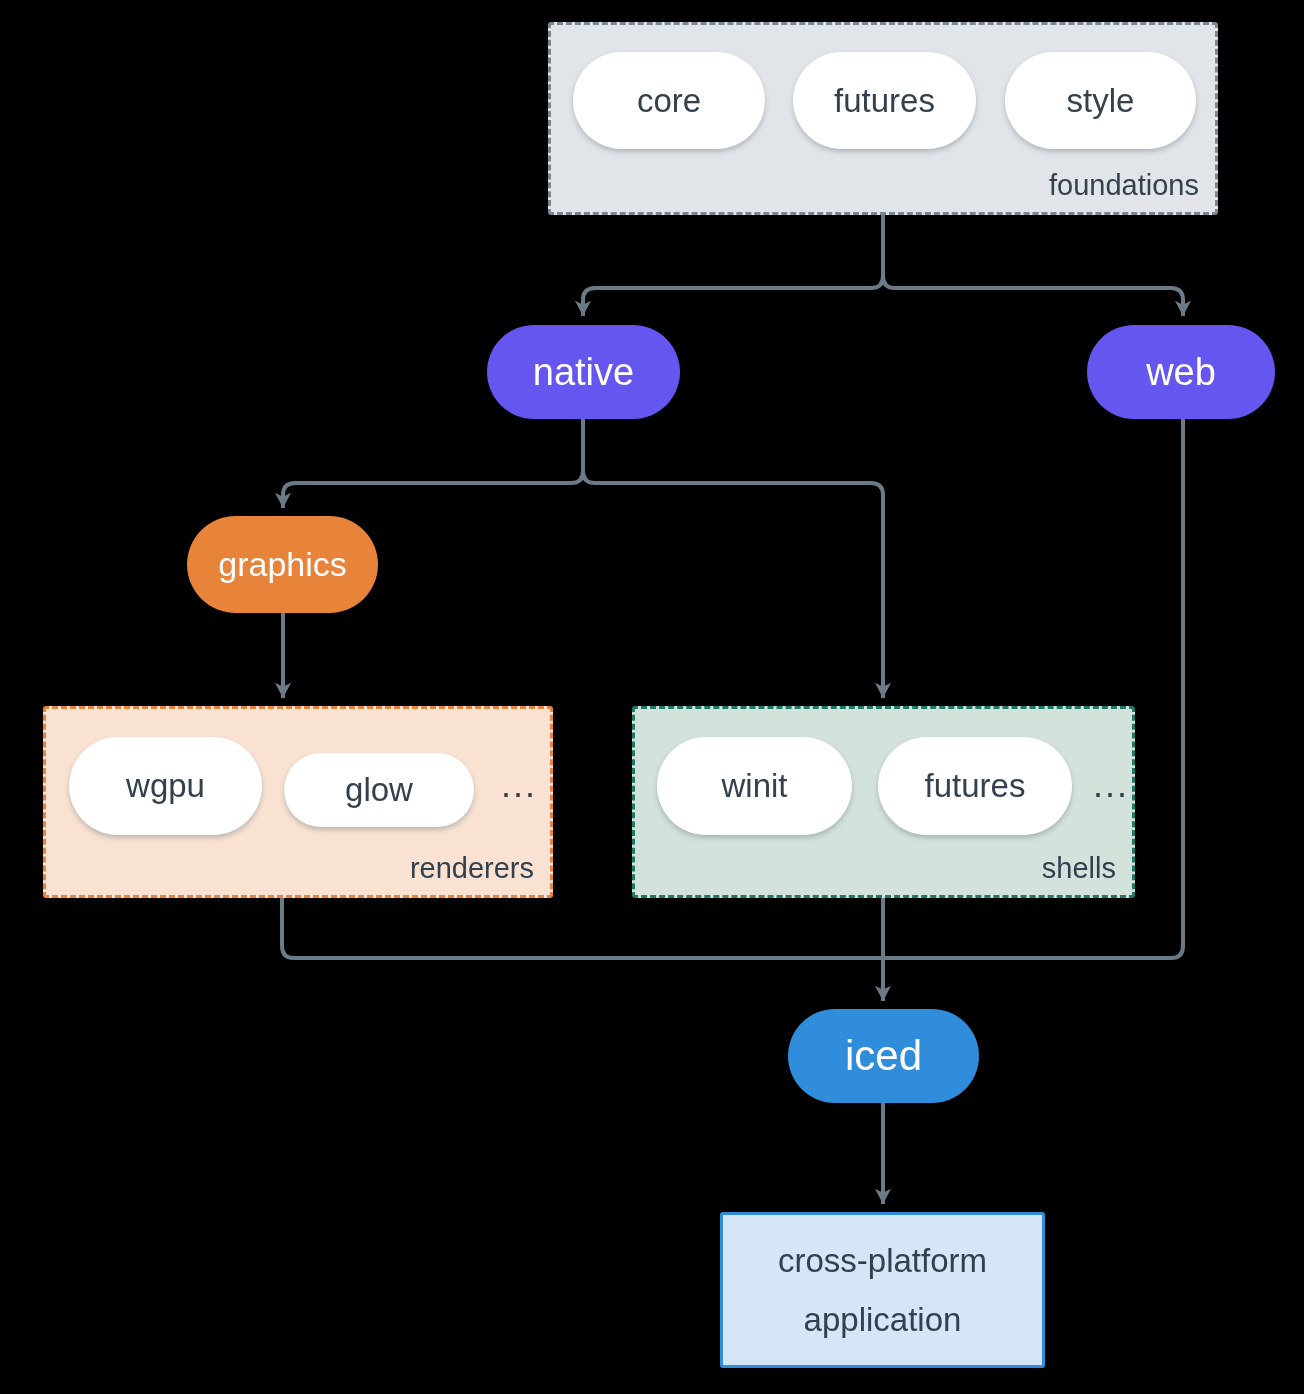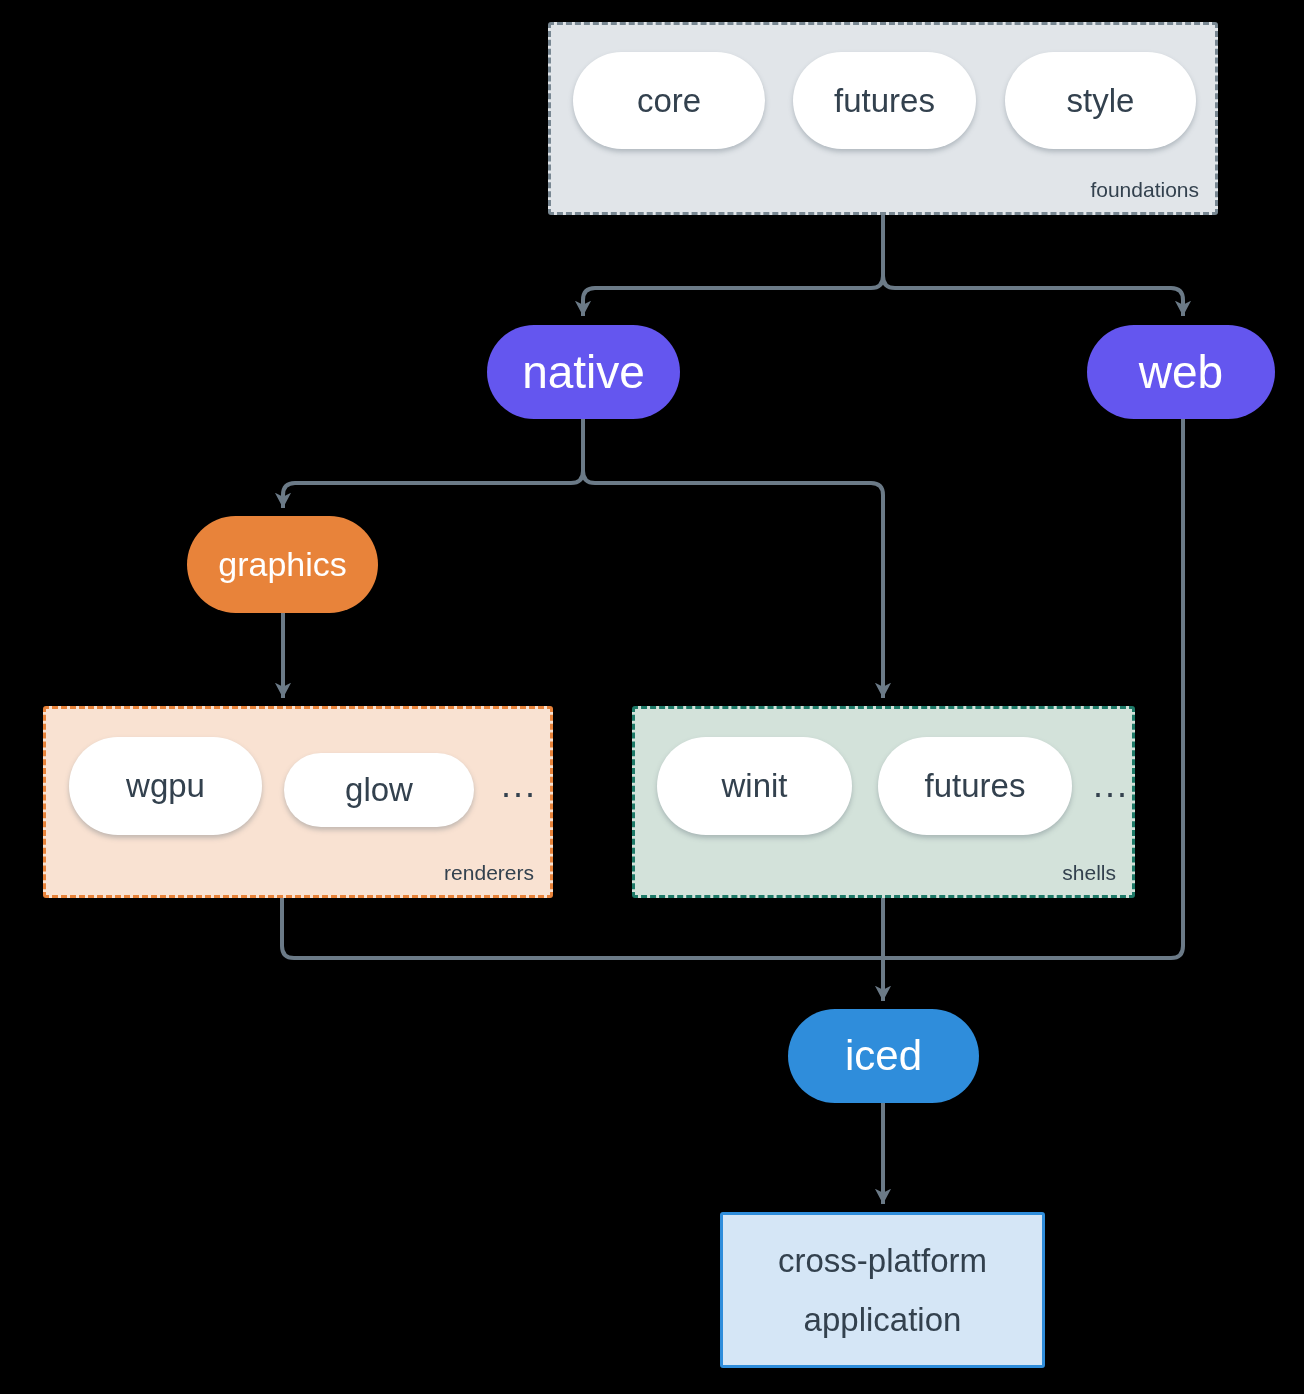--- a/index.html
+++ b/index.html
@@ -41,39 +41,39 @@
     box-sizing: border-box;
   }
   .panel.gray  { background: var(--panel-gray);  border: 3px dashed var(--border-gray); }
   .panel.peach { background: var(--panel-peach); border: 3px dashed var(--orange); margin-left: 16px; }
   .panel.green { background: var(--panel-green); border: 3px dashed var(--border-teal); }
 
   .panel-label {
     position: absolute;
     right: 16px;
     bottom: 10px;
-    font-size: 21px;
+    font-size: 29px;
     color: var(--text-dark);
   }
 
   .pill {
     position: absolute;
     display: flex;
     align-items: center;
     justify-content: center;
     border-radius: 60px;
     font-size: 33px;
     box-sizing: border-box;
   }
   .pill.white {
     background: var(--pill-white);
     color: var(--text-dark);
     box-shadow: 0 3px 5px rgba(90, 102, 115, 0.35);
   }
-  .pill.purple { background: var(--purple); color: #ffffff; font-size: 46px; }
+  .pill.purple { background: var(--purple); color: #ffffff; font-size: 38px; }
   .pill.orange { background: var(--orange); color: #ffffff; font-size: 34px; }
   .pill.blue   { background: var(--blue);   color: #ffffff; font-size: 42px; }
 
   .ellipsis {
     position: absolute;
     font-size: 36px;
     letter-spacing: 2px;
     color: var(--text-dark);
   }
 

